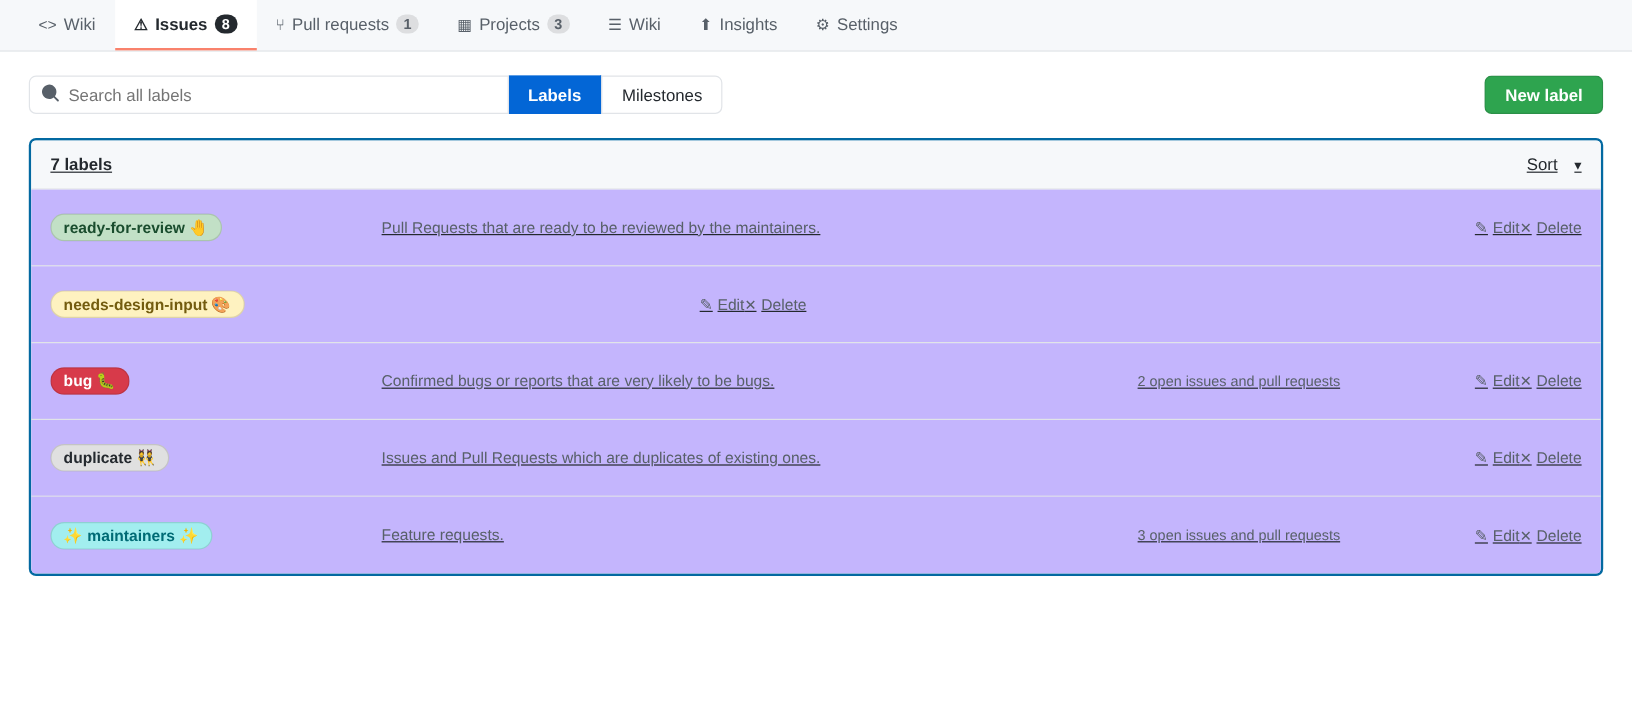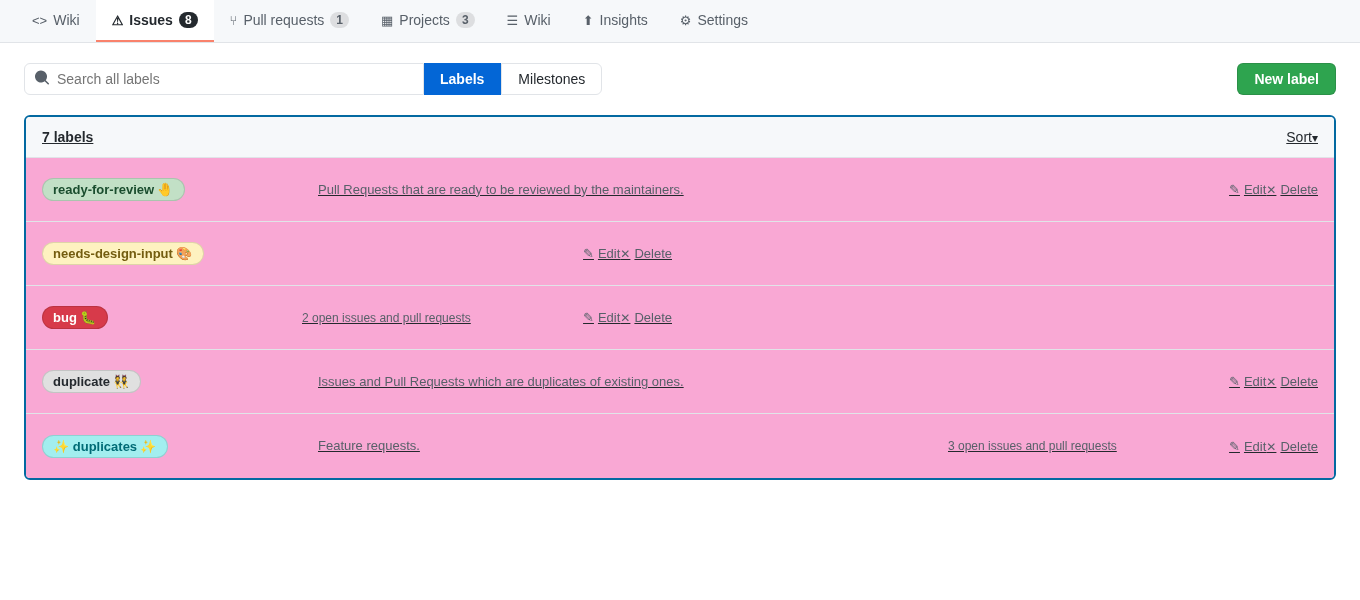--- a/index.html
+++ b/index.html
@@ -137,35 +137,35 @@
       border-bottom: 1px solid #e1e4e8;
     }
     .labels-count {
       font-weight: 600;
       font-size: 14px;
       color: #24292e;
     }
     .sort-btn {
       display: flex;
       align-items: center;
-      gap: 0;
+      gap: 14px;
       background: none;
       border: none;
       cursor: pointer;
       font-size: 14px;
       color: #24292e;
     }
 
     
     .label-row {
       display: flex;
       align-items: center;
       padding: 12px 16px;
       border-bottom: 1px solid #e1e4e8;
-      background: #f9a8d4;
+      background: #c4b5fd;
       min-height: 64px;
     }
     .label-row:last-child { border-bottom: none; }
 
     .label-col-name {
       width: 260px;
       flex-shrink: 0;
     }
     .label-badge {
       display: inline-block;
@@ -317,20 +317,21 @@
           <span>Delete</span>
         </button>
       </div>
     </div>
         <div class="label-row">
       <div class="label-col-name">
         <span class="label-badge" style="background-color:#d73a4a; color:#ffffff; border: 1px solid rgba(0,0,0,0.12);">
           bug 🐛
         </span>
       </div>
+      <div class="label-col-desc">Confirmed bugs or reports that are very likely to be bugs.</div>
       <div class="label-col-meta">2 open issues and pull requests</div>
       <div class="label-col-actions">
         <button class="action-btn">
           <span class="icon-pencil"></span>
           <span>Edit</span>
         </button>
         <button class="action-btn delete">
           <span class="icon-x"></span>
           <span>Delete</span>
         </button>
@@ -351,21 +352,21 @@
         </button>
         <button class="action-btn delete">
           <span class="icon-x"></span>
           <span>Delete</span>
         </button>
       </div>
     </div>
         <div class="label-row">
       <div class="label-col-name">
         <span class="label-badge" style="background-color:#a2eeef; color:#006b75; border: 1px solid rgba(0,0,0,0.12);">
-          ✨ duplicates ✨
+          ✨ maintainers ✨
         </span>
       </div>
       <div class="label-col-desc">Feature requests.</div>
       <div class="label-col-meta">3 open issues and pull requests</div>
       <div class="label-col-actions">
         <button class="action-btn">
           <span class="icon-pencil"></span>
           <span>Edit</span>
         </button>
         <button class="action-btn delete">

